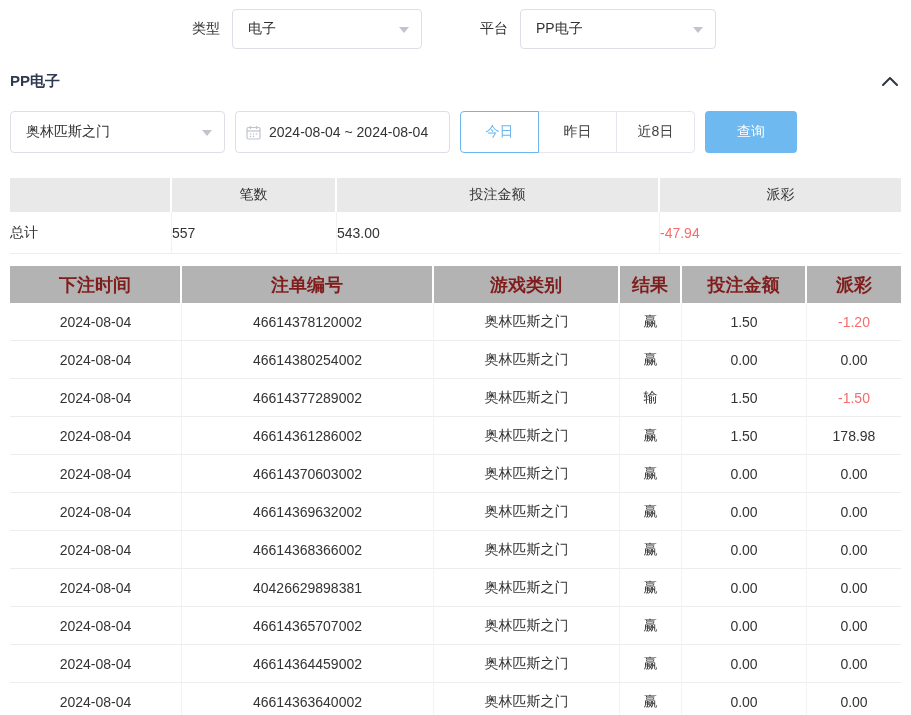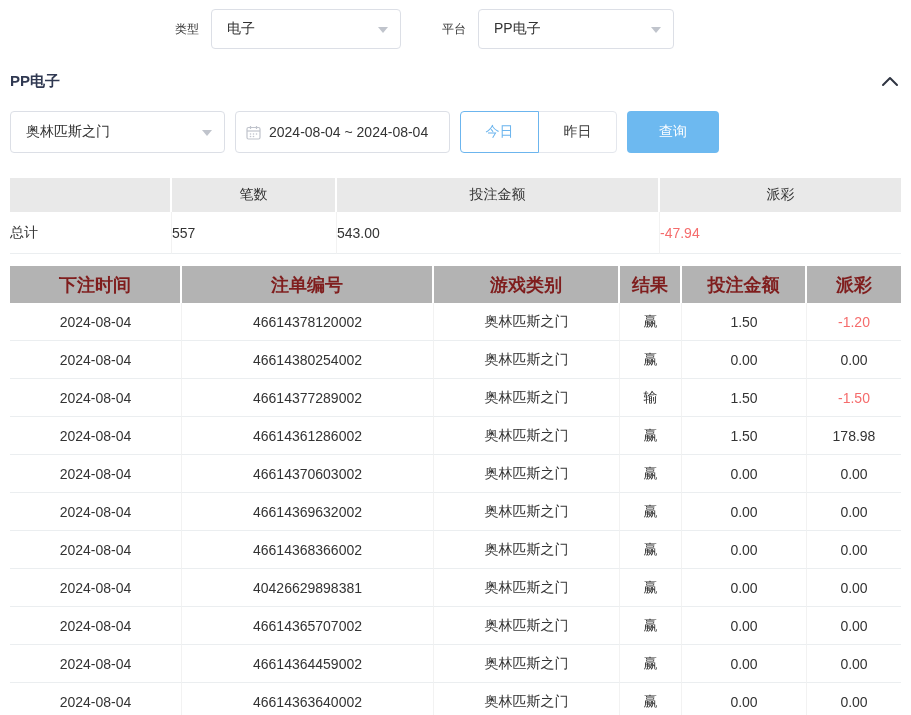--- a/index.html
+++ b/index.html
@@ -1,21 +1,21 @@
 <!DOCTYPE html>
 <html><head>
 <meta charset="utf-8">
 <style>
   * { margin: 0; padding: 0; box-sizing: border-box; }
   html, body { width: 911px; height: 715px; overflow: hidden; background: #fff;
     font-family: "Liberation Sans", "DejaVu Sans", sans-serif; font-size: 14px; color: #333; }
 
   
   .top-filters { display: flex; align-items: center; padding-top: 9px; margin-left: 175px; height: 49px; }
-  .filter-label { font-size: 12px; color: #333; margin-right: 12px; }
+  .filter-label { font-size: 14px; color: #333; margin-right: 12px; margin-left: 17px; }
   .select-box { position: relative; display: flex; align-items: center; height: 40px;
     border: 1px solid #dcdfe6; border-radius: 4px; background: #fff; padding: 0 30px 0 15px; cursor: pointer; }
   .select-box .sel-text { color: #333; font-size: 14px; }
   .caret { position: absolute; right: 12px; top: 50%; margin-top: -2px;
     width: 0; height: 0; border-left: 5px solid transparent; border-right: 5px solid transparent;
     border-top: 6px solid #c0c4cc; }
   .w190 { width: 190px; }
   .w196 { width: 196px; }
   .platform-group { margin-left: 41px; display: flex; align-items: center; }
 
@@ -103,20 +103,21 @@
         <circle cx="7.5" cy="9" r="0.8" fill="#c0c4cc"></circle>
         <circle cx="10.5" cy="9" r="0.8" fill="#c0c4cc"></circle>
       <circle cx="4.5" cy="11.5" r="0.8" fill="#c0c4cc"></circle>
         <circle cx="7.5" cy="11.5" r="0.8" fill="#c0c4cc"></circle>
     </svg>
     <span class="date-text">2024-08-04 ~ 2024-08-04</span>
   </div>
   <div class="btn-group">
     <button class="quick-btn active">今日</button>
     <button class="quick-btn">昨日</button>
+    <button class="quick-btn">近8日</button>
   </div>
   <button class="search-btn">查询</button>
 </div>
 
 <table class="summary-table">
   <colgroup>
       <col style="width:162px">
       <col style="width:165px">
       <col style="width:323px">
       <col style="width:241px">

